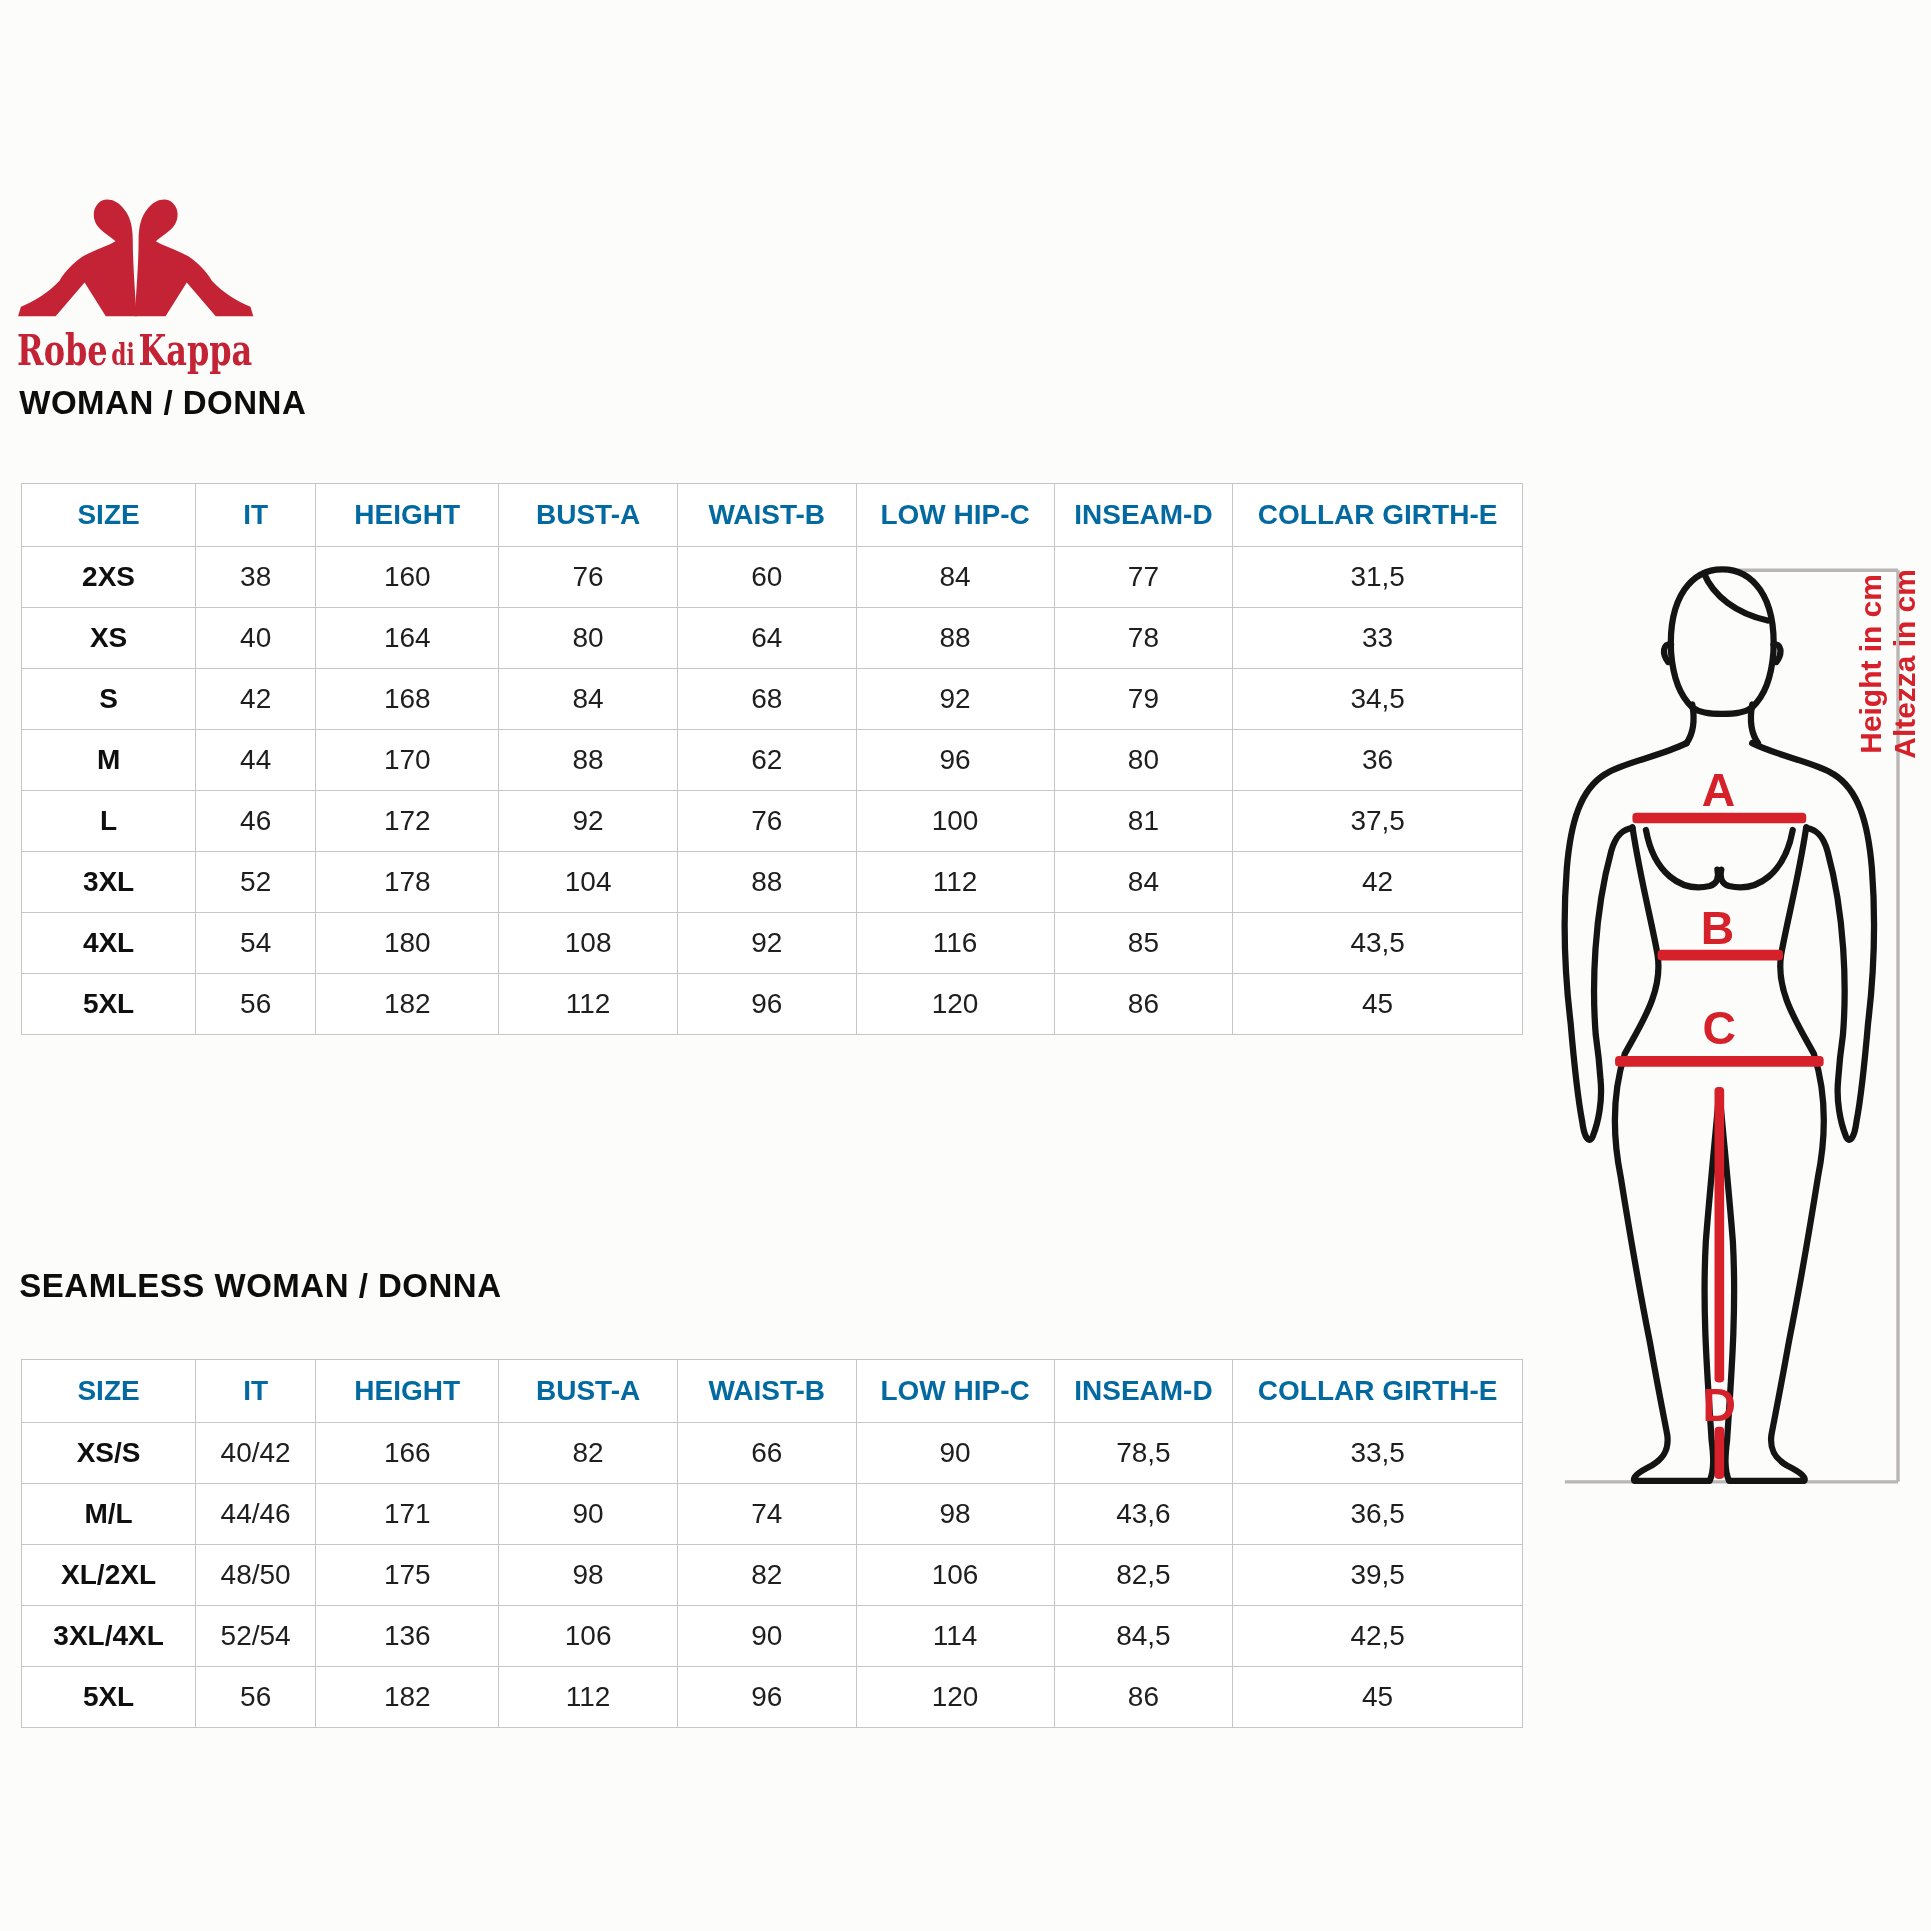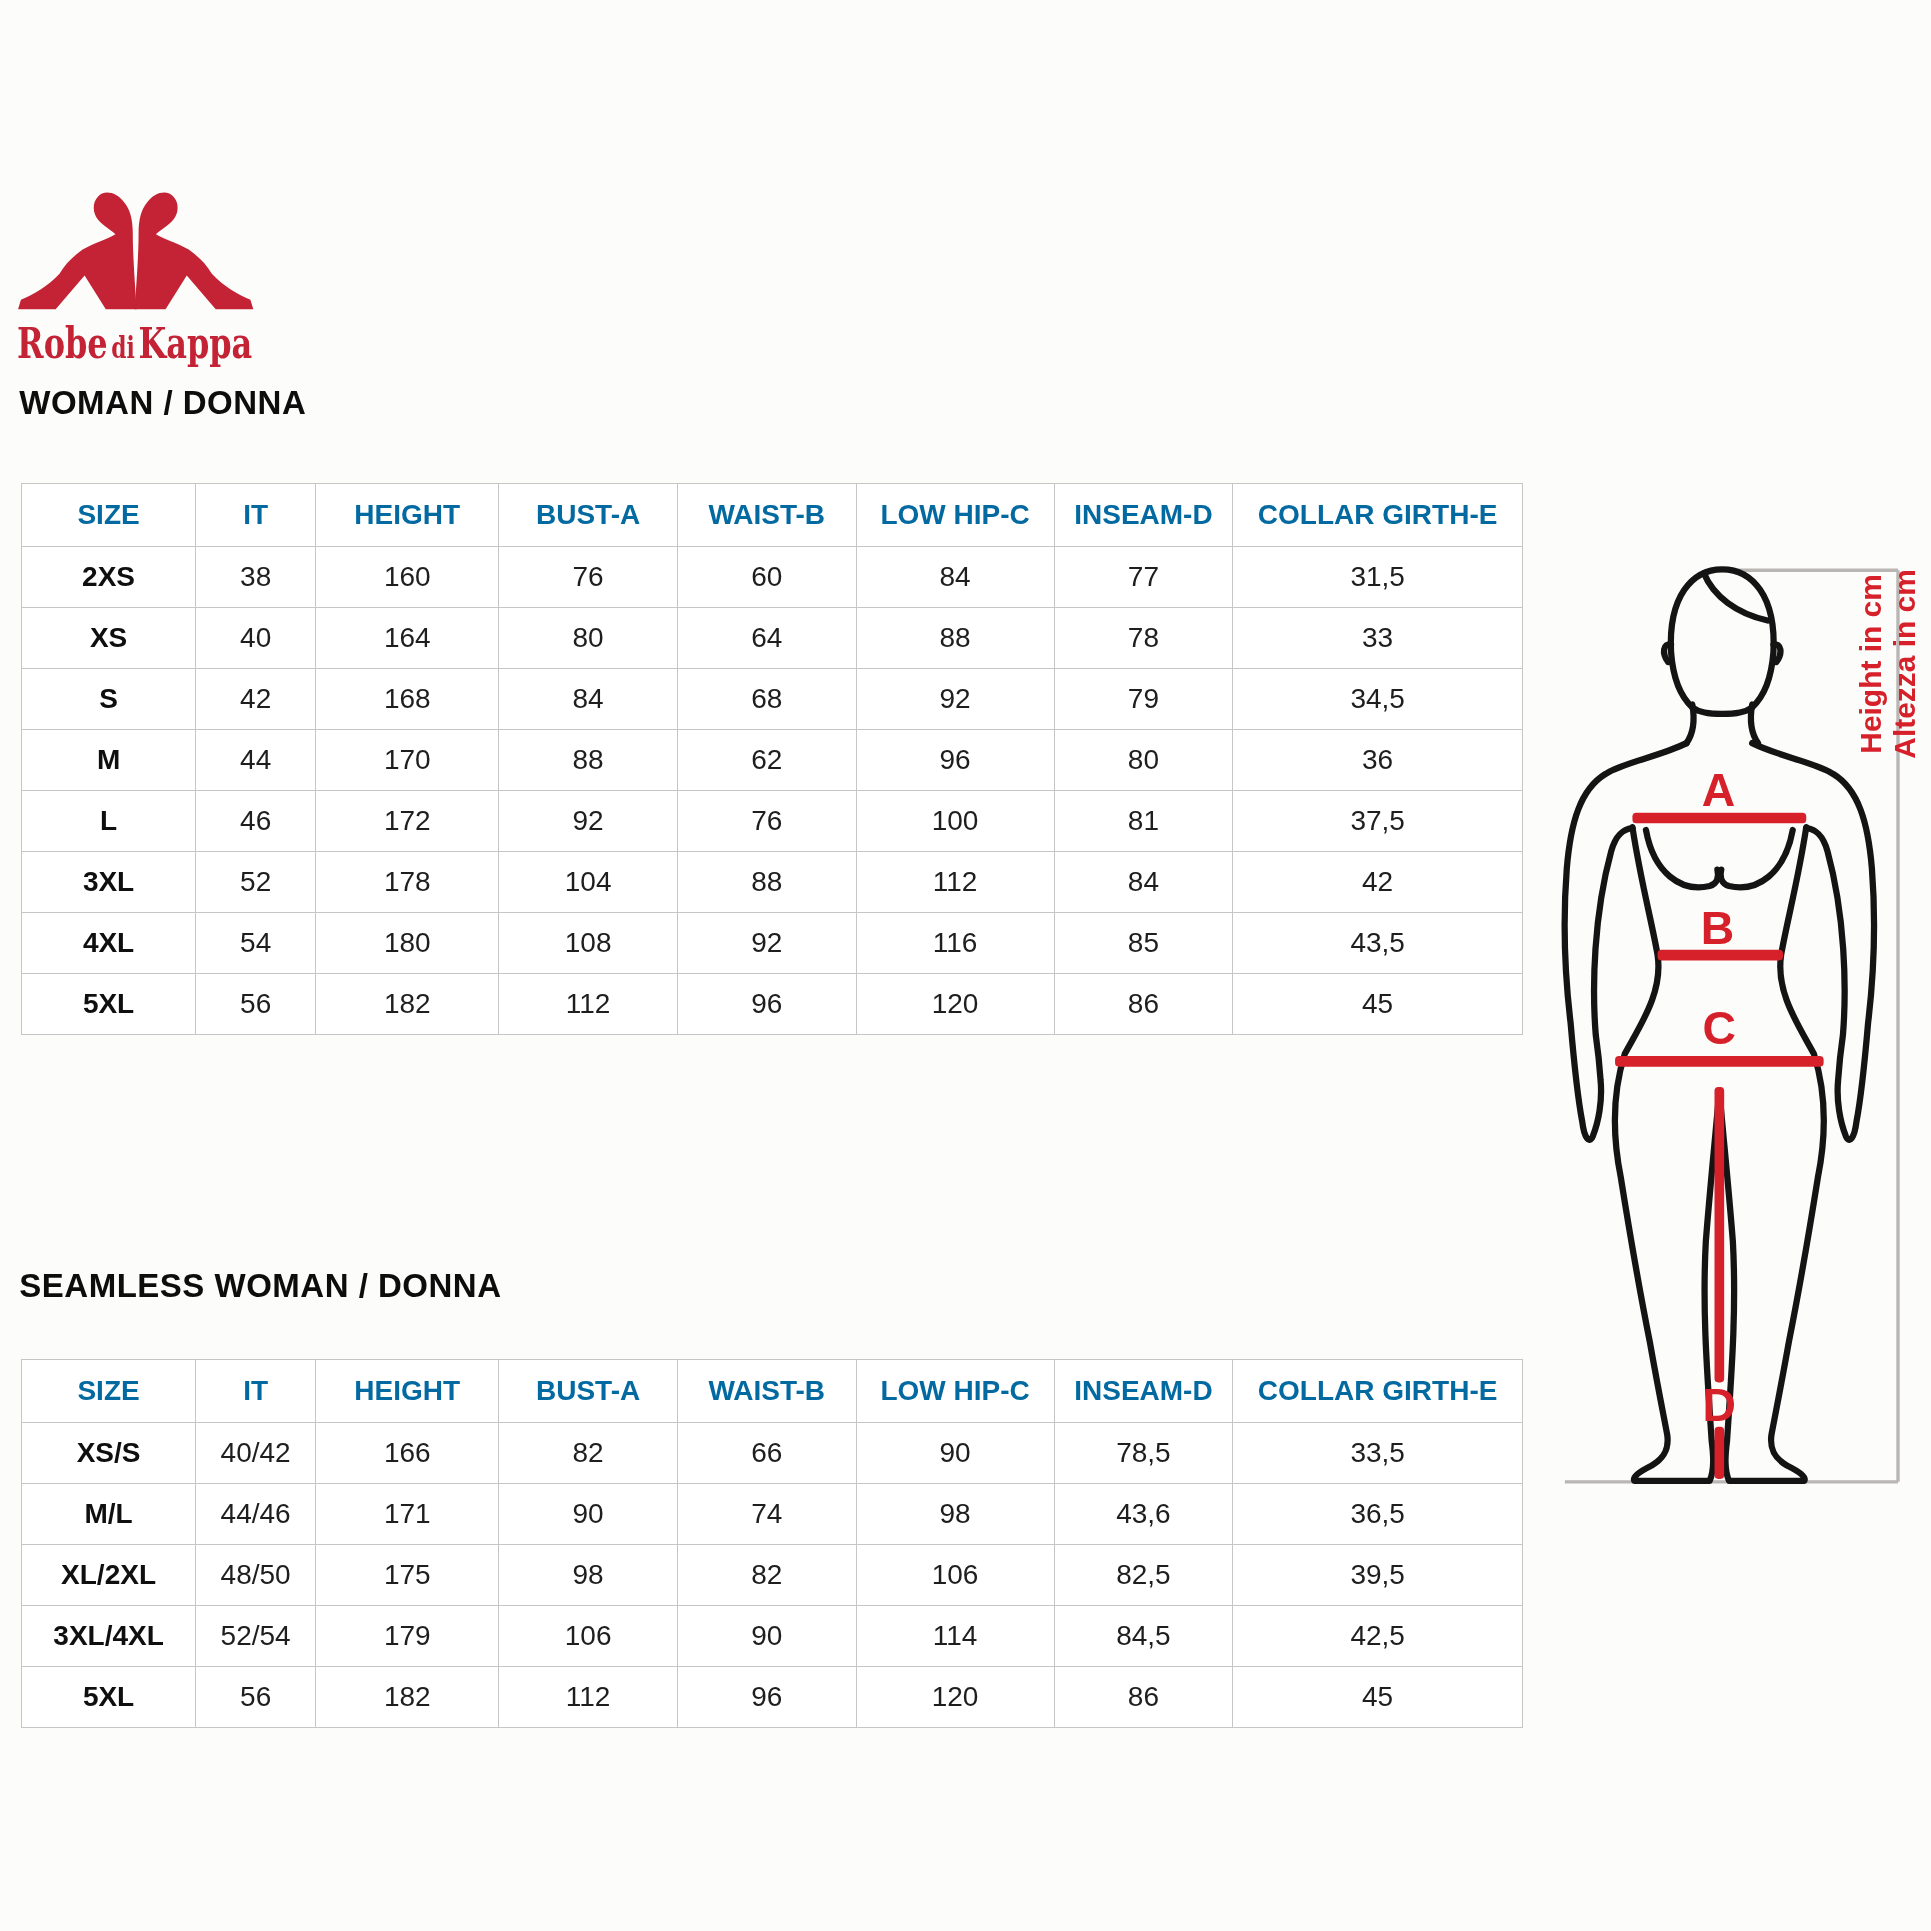--- a/index.html
+++ b/index.html
@@ -2,21 +2,21 @@
 <html><head>
 <meta charset="utf-8">
 <style>
   html,body{margin:0;padding:0;}
   body{
     width:1931px;height:1931px;position:relative;
     background:#fcfcfb;color:#111;
     font-family:"Liberation Sans", sans-serif;
     overflow:hidden;
   }
-  .logo-wrap{position:absolute;left:14.5px;top:184px;width:251px;height:188px;}
+  .logo-wrap{position:absolute;left:14.5px;top:191px;width:251px;height:188px;}
   .section-title{
     position:absolute;left:19.3px;
     font-size:33px;font-weight:bold;letter-spacing:0.5px;color:#0d0d0d;
     white-space:nowrap;
   }
   #title-woman{top:384px;}
   #title-seamless{top:1267px;}
   table.size-table{
     position:absolute;left:21px;width:1502px;
     border-collapse:collapse;table-layout:fixed;background:#fff;
@@ -208,21 +208,21 @@
         <td>175</td>
         <td>98</td>
         <td>82</td>
         <td>106</td>
         <td>82,5</td>
         <td>39,5</td>
       </tr>
       <tr>
         <td class="size-col">3XL/4XL</td>
         <td>52/54</td>
-        <td>179</td>
+        <td>136</td>
         <td>106</td>
         <td>90</td>
         <td>114</td>
         <td>84,5</td>
         <td>42,5</td>
       </tr>
       <tr>
         <td class="size-col">5XL</td>
         <td>56</td>
         <td>182</td>

